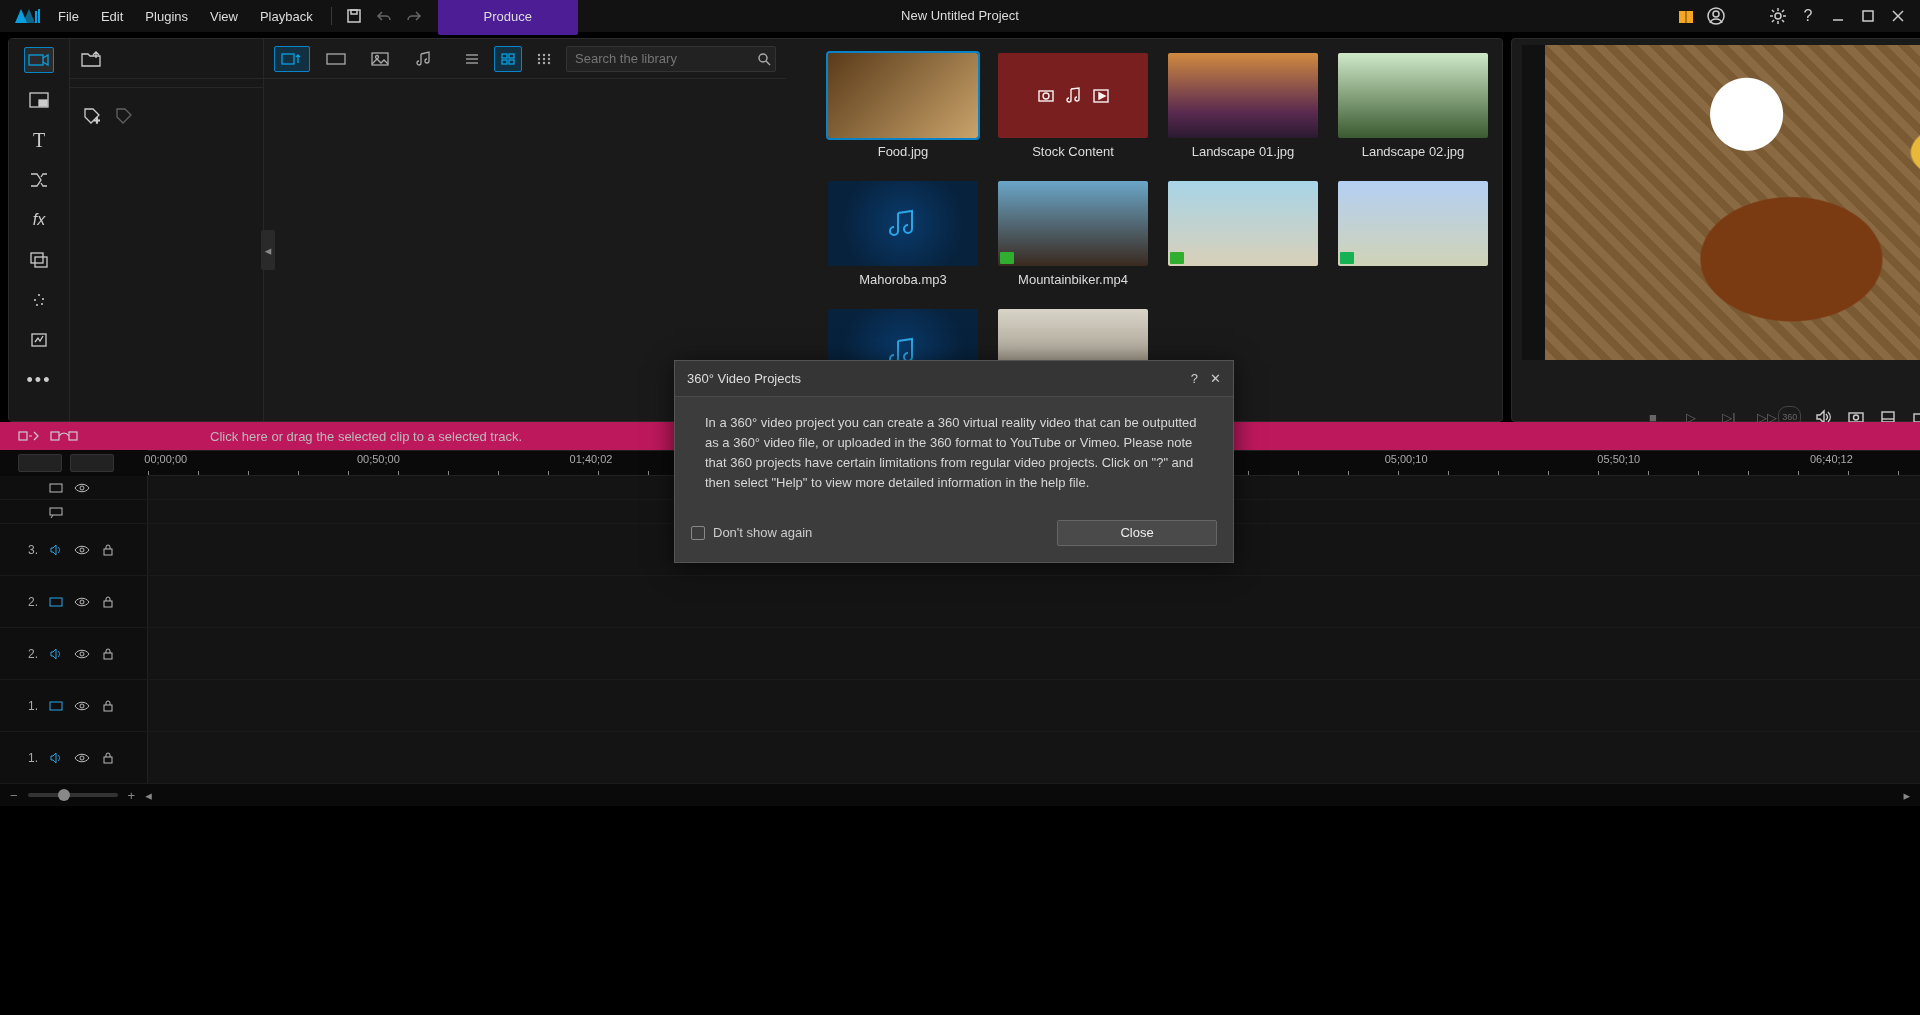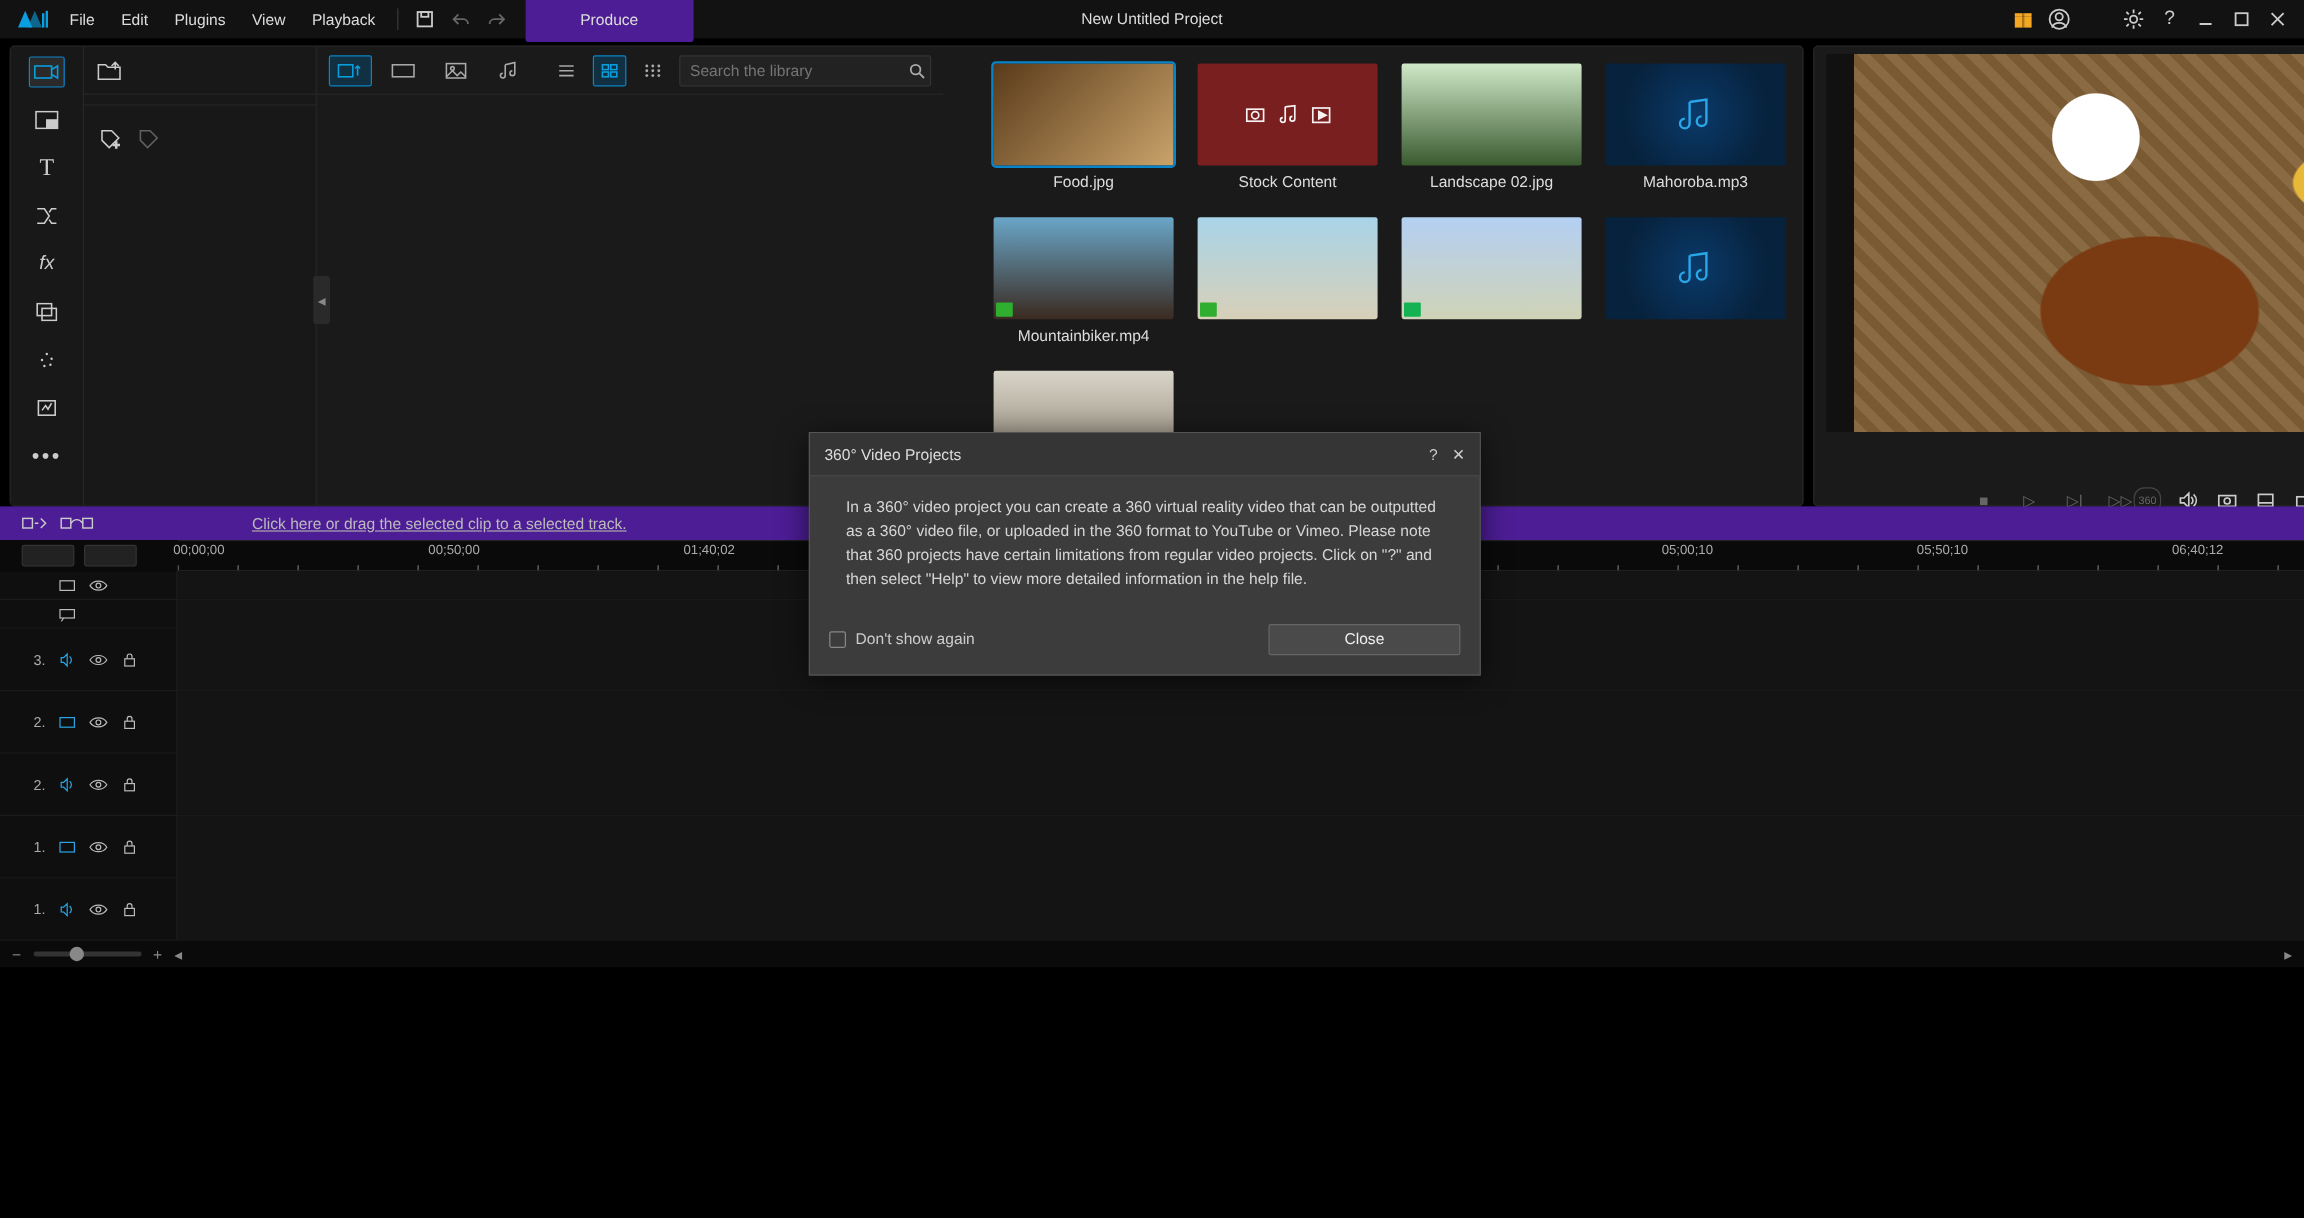--- a/index.html
+++ b/index.html
@@ -59,21 +59,21 @@
 .transport { display:flex; align-items:center; justify-content:space-between; height:30px;}
 .transport-left{display:flex; gap:16px; align-items:center; padding-left:120px;}
 .transport-right{display:flex; gap:14px; align-items:center;}
 .t-btn{width:22px;height:22px;display:flex;align-items:center;justify-content:center;color:#666;}
 .t-btn.active{color:#ccc;}
 .render-btn{ padding:2px 16px; color:#777; }
 .badge360{ width:32px; height:24px; border:1px solid #555; border-radius:12px; display:flex; align-items:center; justify-content:center; font-size:10px; color:#bbb; margin-left:8px;}
 .badge360-dd{width:18px;height:24px;display:flex;align-items:center;justify-content:center;color:#bbb;}
 
 
-.timeline-header { height:28px; display:flex; align-items:center; padding:0 16px 0 100px; gap:24px; color:#aaa; background:#4c1d95;text-decoration:underline;}
+.timeline-header { height:28px; display:flex; align-items:center; padding:0 16px 0 100px; gap:24px; color:#aaa; background:#be185d;}
 .tl-hint{ color:#bbb; }
 .tl-tools-left{ position:absolute; left:18px; display:flex; gap:10px; align-items:center;}
 
 .ruler-row{ height:26px; display:flex; align-items:center; background:#0a0a0a; position:relative;}
 .ruler-left{ width:148px; display:flex; gap:8px; padding-left:18px; align-items:center;}
 .ruler-left .pill{ width:44px; height:18px; background:#222; border:1px solid #333; border-radius:2px;}
 .ruler{ flex:1; height:26px; position:relative; border-top:1px solid #222; border-bottom:1px solid #222;
   background-image: repeating-linear-gradient(to right, #888 0 1px, transparent 1px 50px);
   background-position: 0 20px; background-size:50px 6px; background-repeat:repeat-x;}
 .ruler .tick-label{ position:absolute; top:2px; font-size:11px; color:#aaa; transform:translateX(-50%);}
@@ -345,20 +345,24 @@
                 <path d="M5 2v11a2 2 0 1 1-2-2M5 2l8-1v11a2 2 0 1 1-2-2"></path>
               </svg>
             <svg width="18" height="18" stroke="#fff" fill="none" stroke-width="1.4">
                 <rect x="2" y="3" width="14" height="12"></rect>
                 <polygon points="7,6 13,9 7,12" fill="#fff"></polygon>
               </svg>
           </div>
           <div class="media-label">Stock Content</div>
         </div>
         <div class="media-item">
+          <div class="thumb th-land1"></div>
+          <div class="media-label">Landscape 01.jpg</div>
+        </div>
+        <div class="media-item">
           <div class="thumb th-land2"></div>
           <div class="media-label">Landscape 02.jpg</div>
         </div>
 
         <div class="media-item">
           <div class="thumb th-audio">
               <svg width="30" height="30" stroke="#2aa6e8" fill="none" stroke-width="2">
                 <path d="M10 4v18a4 4 0 1 1-4-4M10 4l14-2v18a4 4 0 1 1-4-4"></path>
               </svg>
             </div>

